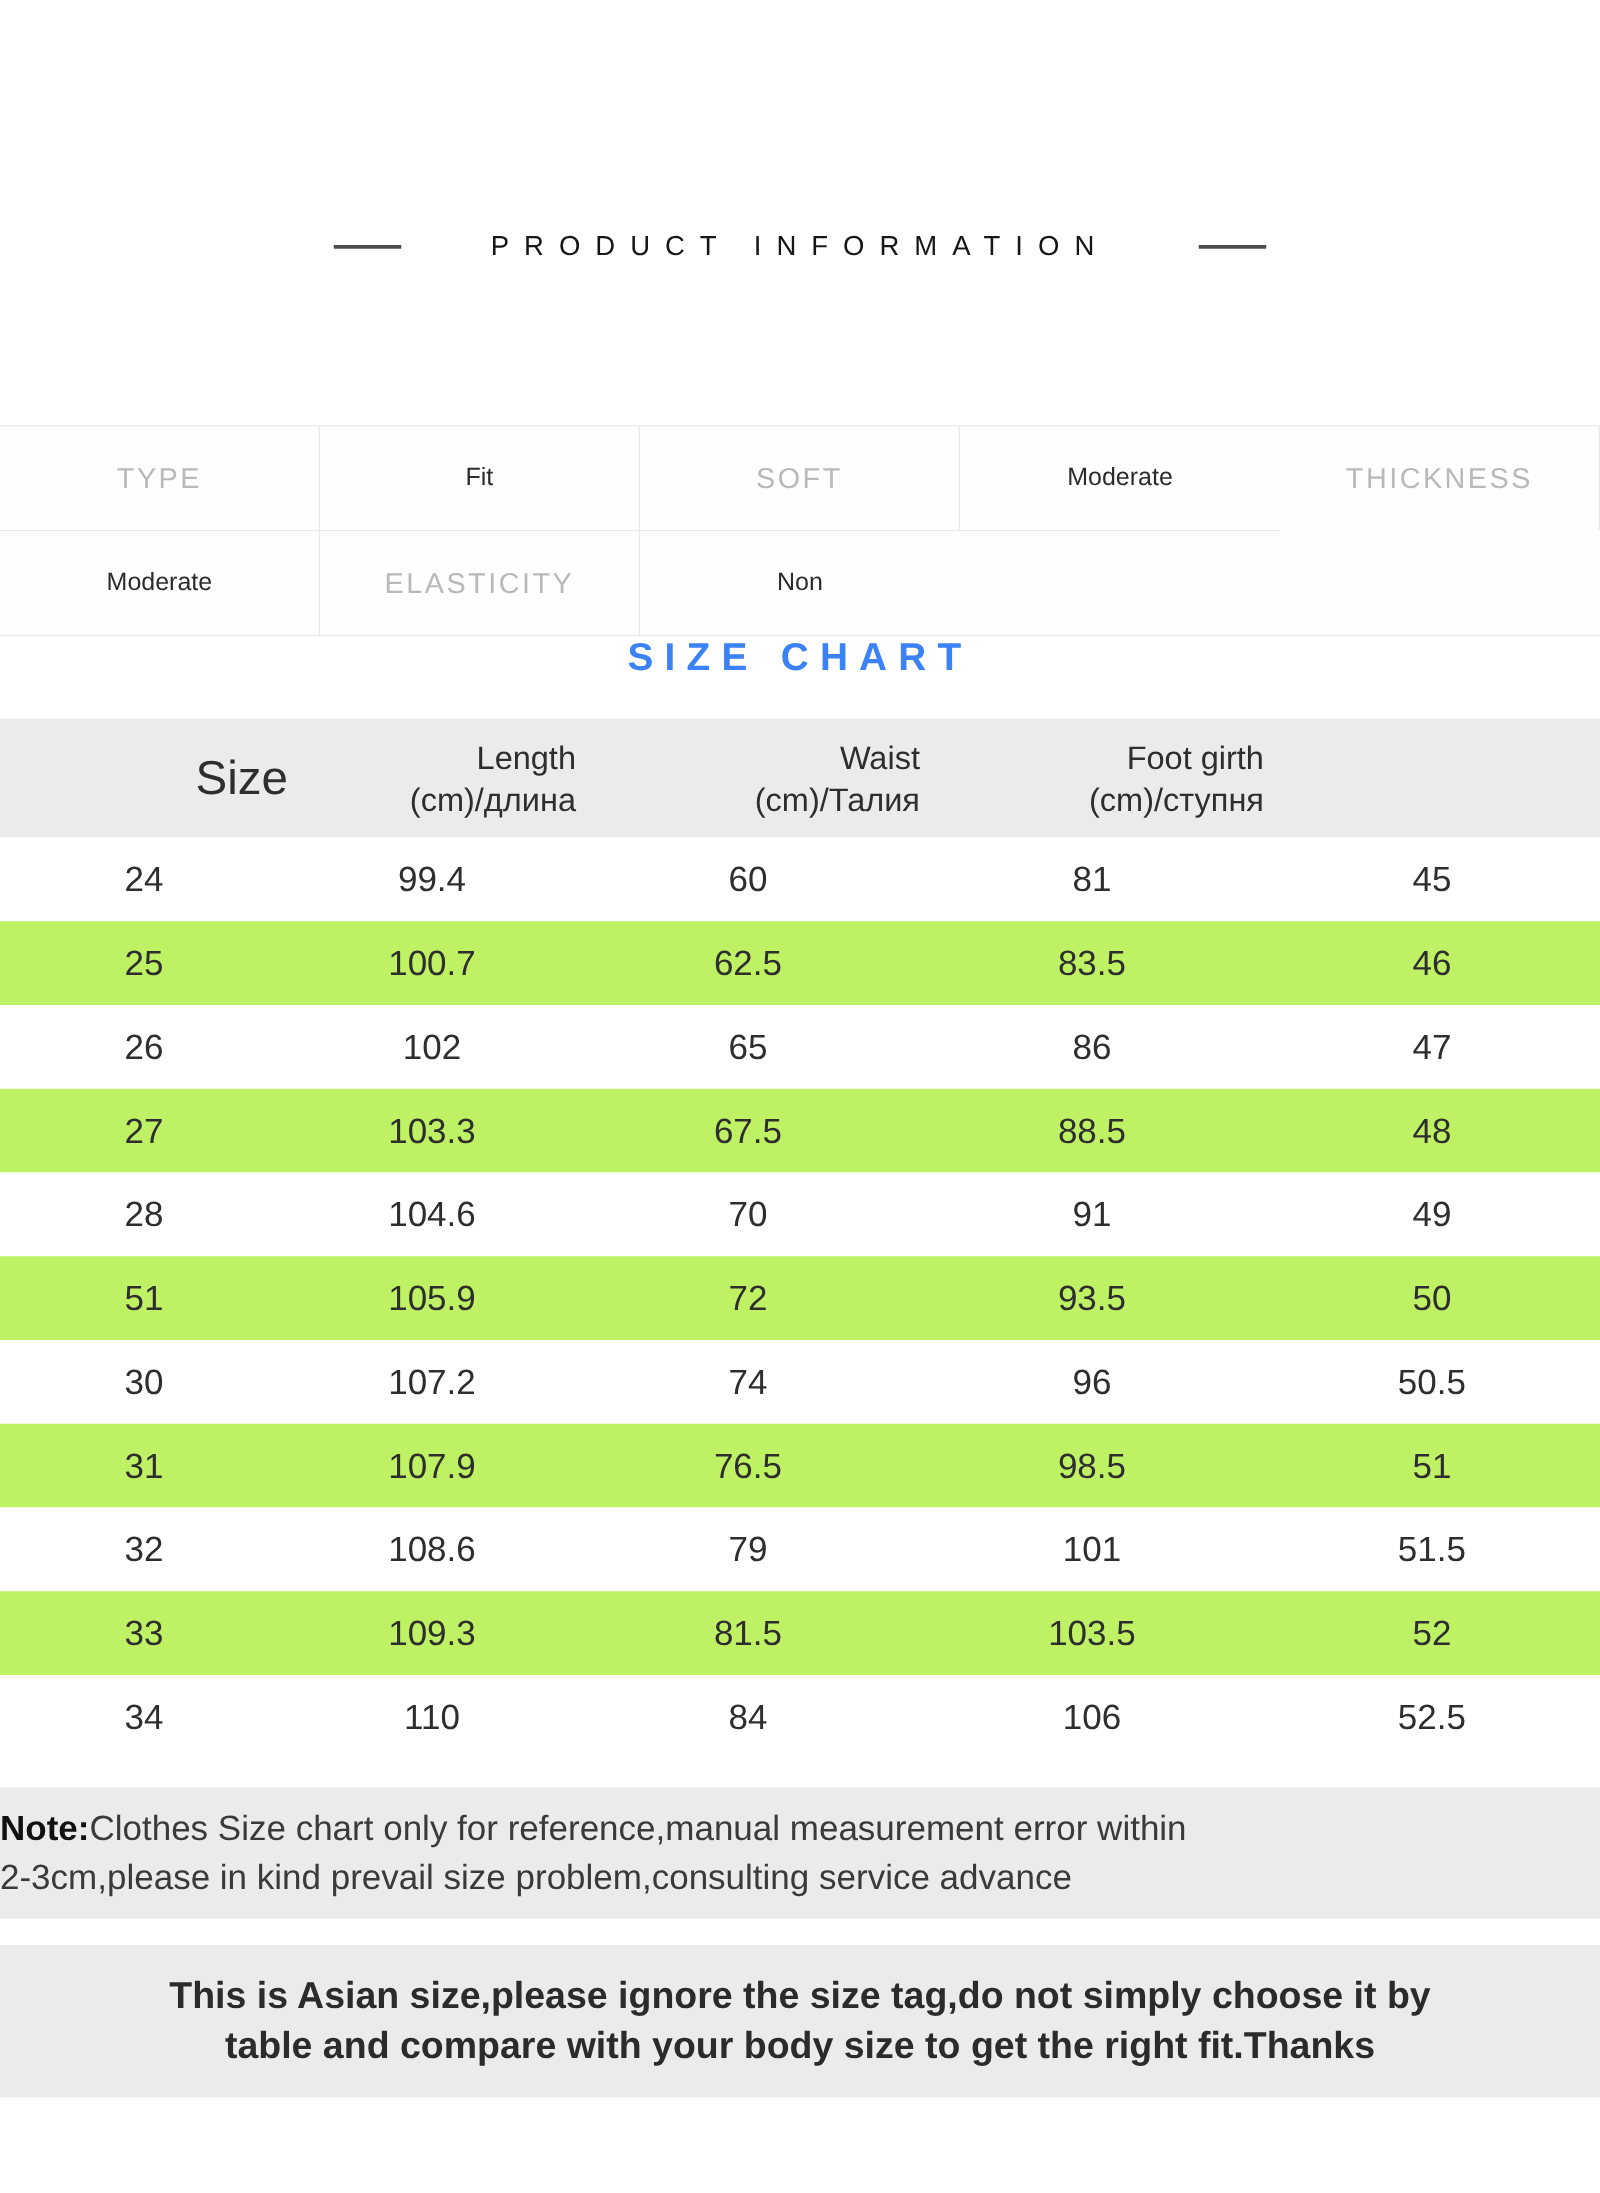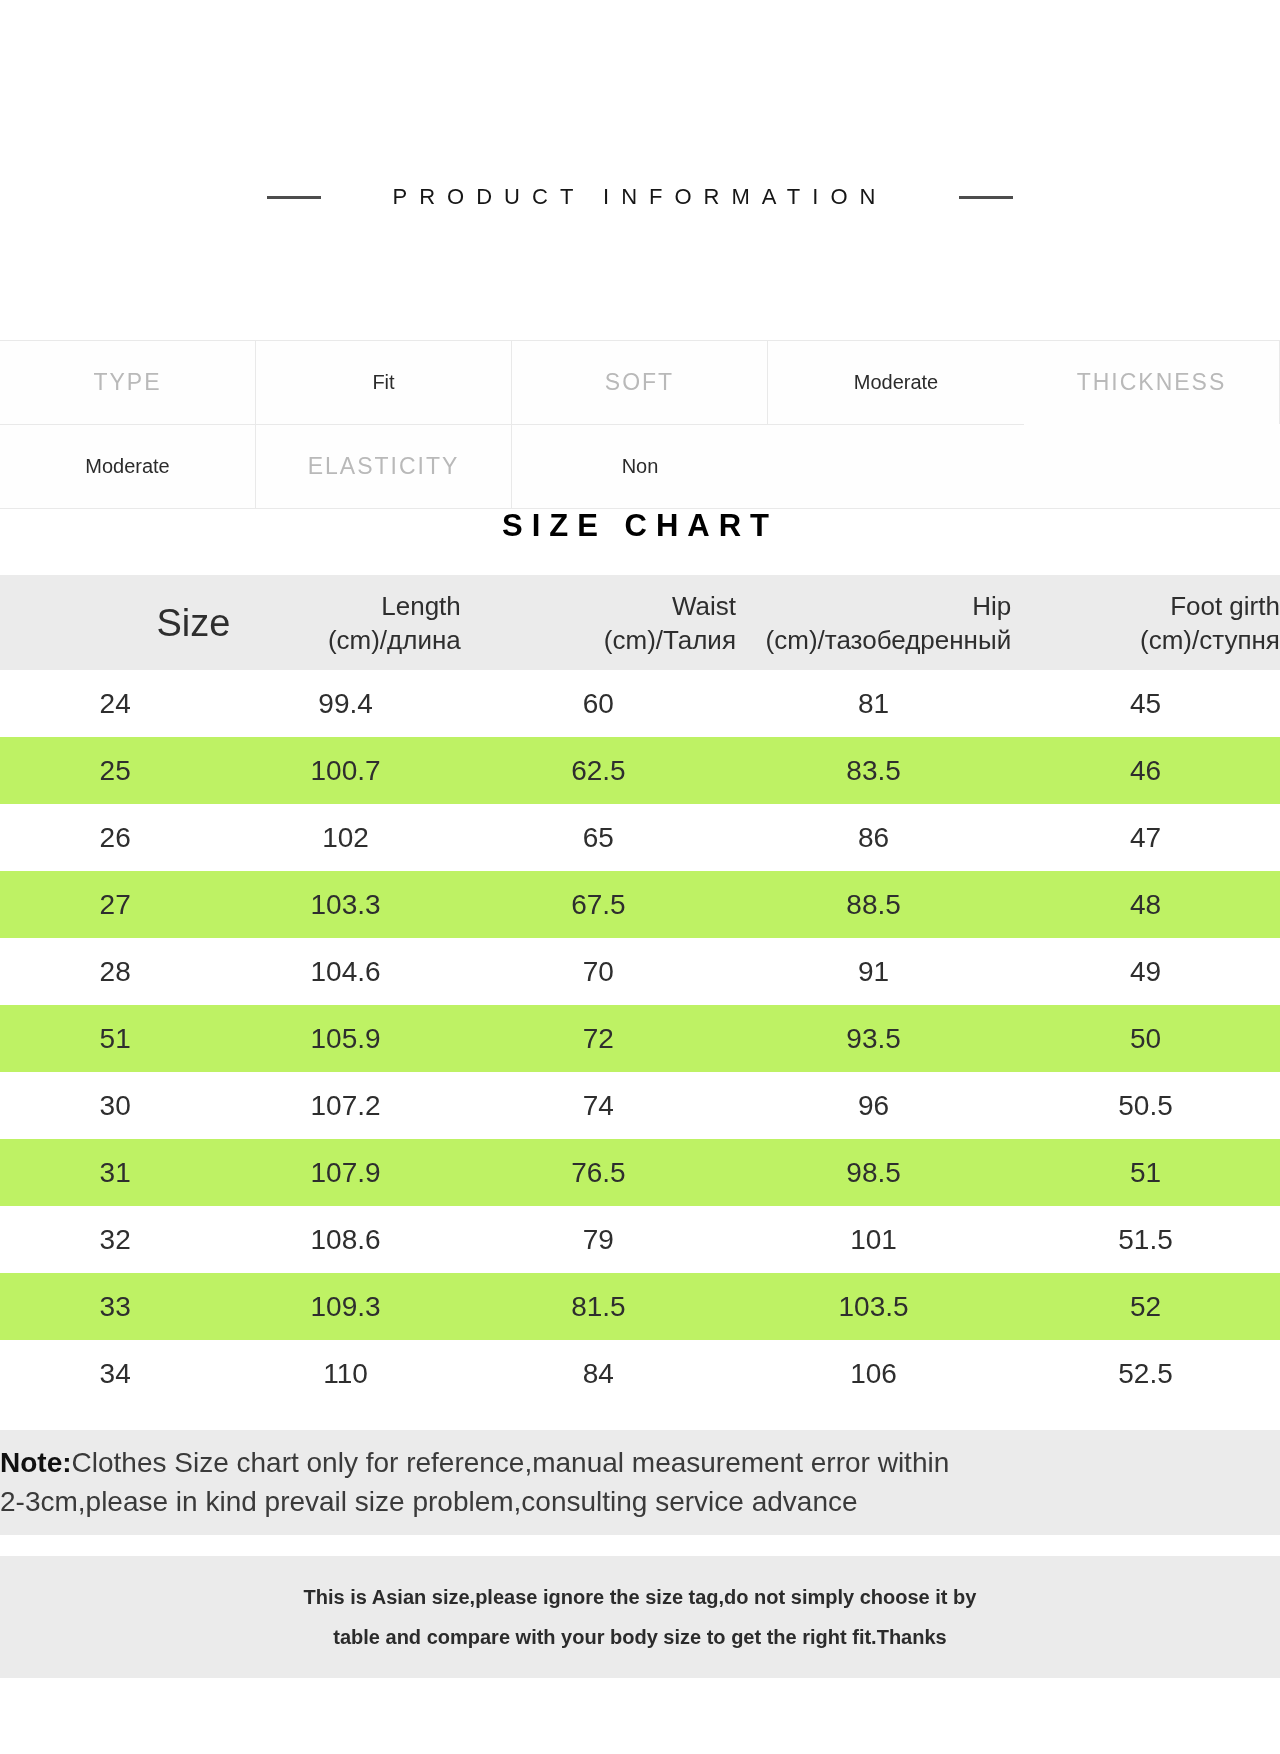--- a/index.html
+++ b/index.html
@@ -30,21 +30,21 @@
     border-right:1px solid #e9e9e9;white-space:nowrap;
   }
   .pcell.last{border-right:none;}
   .pcell.top{border-bottom:1px solid #e9e9e9;}
   .pcell.plabel{color:#b9b9b9;font-size:23px;letter-spacing:2px;}
   .pcell.pvalue{color:#2b2b2b;font-size:20px;text-align:right;}
   
   .size-chart-title{
     position:absolute;top:508px;left:0;width:1280px;margin:0;
     text-align:center;font-size:31px;font-weight:700;letter-spacing:9px;
-    color:#000000;
+    color:#3b82f6;
   }
   
   .size-table{position:absolute;top:575px;left:0;width:1280px;}
   .st-header{
     height:95px;background:#ebebeb;
     display:grid;grid-template-columns:18% 18% 21.5% 21.5% 21%;
     align-items:center;text-align:right;
   }
   .st-hcell{font-size:26px;line-height:34px;color:#2e2e2e;white-space:nowrap;}
   .st-hcell.size-col{font-size:38px;line-height:40px;}
@@ -58,21 +58,21 @@
   
   .note-block{
     position:absolute;top:1430px;left:0;width:1280px;
     background:#ebebeb;padding:13px 0 14px 0;
     text-align:left;font-size:28px;line-height:39px;color:#3a3a3a;
   }
   .note-prefix{font-weight:700;color:#111111;}
   .asian-block{
     position:absolute;top:1556px;left:0;width:1280px;
     background:#ebebeb;padding:21px 0;
-    text-align:center;font-size:20px;line-height:40px;font-weight:700;color:#2b2b2b;
+    text-align:center;font-size:30px;line-height:40px;font-weight:700;color:#2b2b2b;
   }
 </style>
 </head>
 <body>
 
 <div>
 
   <div class="title-row">
     <span class="title-dash"></span>
     <h1 class="page-title">PRODUCT INFORMATION</h1>
@@ -97,24 +97,20 @@
       <div class="st-hcell size-col">Size</div>
       <div class="st-hcell">
         <div>Length</div>
         <div>(cm)/длина</div>
       </div>
       <div class="st-hcell">
         <div>Waist</div>
         <div>(cm)/Талия</div>
       </div>
       <div class="st-hcell">
-        <div>Hip</div>
-        <div>(cm)/тазобедренный</div>
-      </div>
-      <div class="st-hcell">
         <div>Foot girth</div>
         <div>(cm)/ступня</div>
       </div>
     </div>
 
     <div class="st-row">
       <div class="st-cell">24</div>
       <div class="st-cell">99.4</div>
       <div class="st-cell">60</div>
       <div class="st-cell">81</div>

